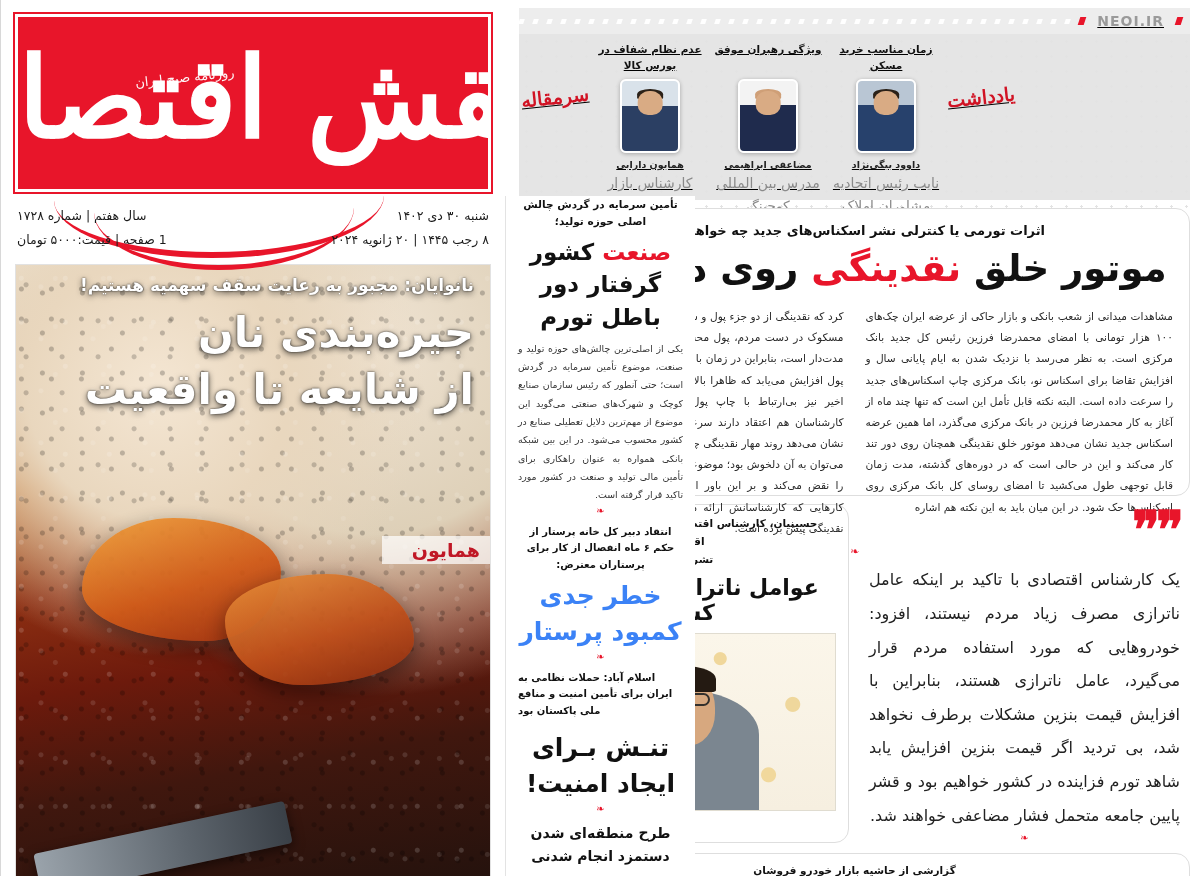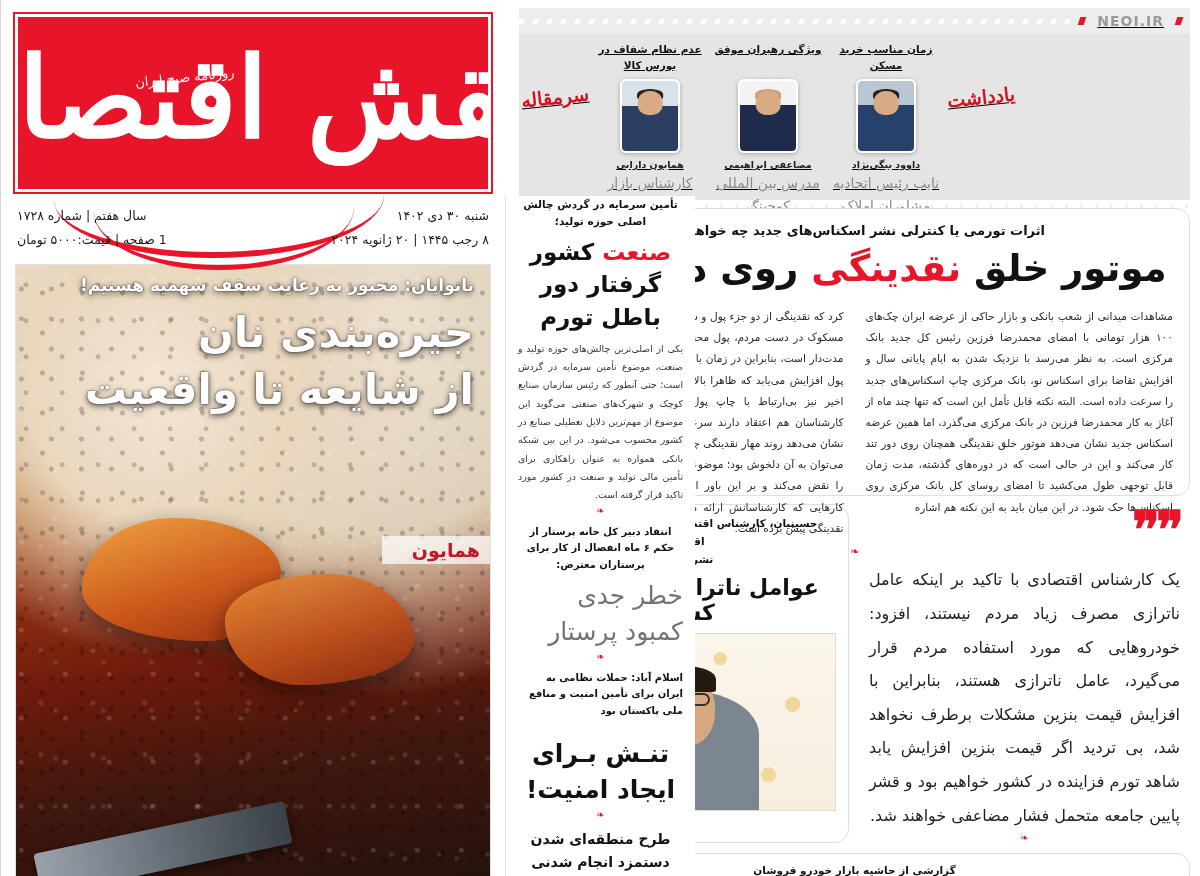--- a/index.html
+++ b/index.html
@@ -471,27 +471,27 @@
       <div style="font-size:10.5px; font-weight:700; text-align:center; line-height:1.65; color:#111;">تأمین سرمایه در گردش چالش اصلی حوزه تولید؛</div>
       <div style="font-size:23px; font-weight:800; text-align:center; line-height:1.42; margin:5px 0 6px 0; color:#111;">
         <span style="color:#e8152a">صنعت</span><span> کشور گرفتار دور باطل تورم</span>
       </div>
       <div style="font-size:9.4px; line-height:1.95; text-align:justify; color:#333;">یکی از اصلی‌ترین چالش‌های حوزه تولید و صنعت، موضوع تأمین سرمایه در گردش است؛ حتی آنطور که رئیس سازمان صنایع کوچک و شهرک‌های صنعتی می‌گوید این موضوع از مهم‌ترین دلایل تعطیلی صنایع در کشور محسوب می‌شود. در این بین شبکه بانکی همواره به عنوان راهکاری برای تأمین مالی تولید و صنعت در کشور مورد تاکید قرار گرفته است.</div>
       <div class="mini-orn">❧</div>
     </div>
 
     <div style="margin-bottom:8px;">
       <div style="font-size:10px; font-weight:700; text-align:center; line-height:1.65; color:#111;">انتقاد دبیر کل خانه پرستار از حکم ۶ ماه انفصال از کار برای پرستاران معترض:</div>
-      <div style="font-size:25px; font-weight:400; line-height:1.45; margin:5px 0 0 0; color:#737373;">خطر جدی کمبود پرستار</div>
+      <div style="font-size:25px; font-weight:700; text-align:center; line-height:1.45; margin:5px 0 0 0; color:#3b82f6;">خطر جدی کمبود پرستار</div>
       <div class="mini-orn">❧</div>
     </div>
 
     <div style="margin-bottom:8px;">
-      <div style="font-size:10px; font-weight:700; text-align:right; line-height:1.65; color:#111;">اسلام آباد: حملات نظامی به ایران برای تأمین امنیت و منافع ملی پاکستان بود</div>
-      <div style="font-size:25px; font-weight:800; text-align:center; line-height:1.45; margin:17px 0 0 0; color:#111;">تنـش بـرای ایجاد امنیت!</div>
+      <div style="font-size:10px; font-weight:700; text-align:left; line-height:1.65; color:#111;">اسلام آباد: حملات نظامی به ایران برای تأمین امنیت و منافع ملی پاکستان بود</div>
+      <div style="font-size:25px; font-weight:800; text-align:center; line-height:1.45; margin:11px 0 0 0; color:#111;">تنـش بـرای ایجاد امنیت!</div>
       <div class="mini-orn">❧</div>
     </div>
 
     <div style="margin-bottom:8px;">
       <div style="font-size:14px; font-weight:700; text-align:center; line-height:1.65; color:#111;">طرح منطقه‌ای شدن دستمزد انجام شدنی نیست</div>
       <div style="font-size:15px; font-weight:800; text-align:center; line-height:1.5; margin:4px 0 0 0; color:#111;">تعیین دستمزد به کامِ کارگران؟</div>
 
     </div>
 
   </div>

